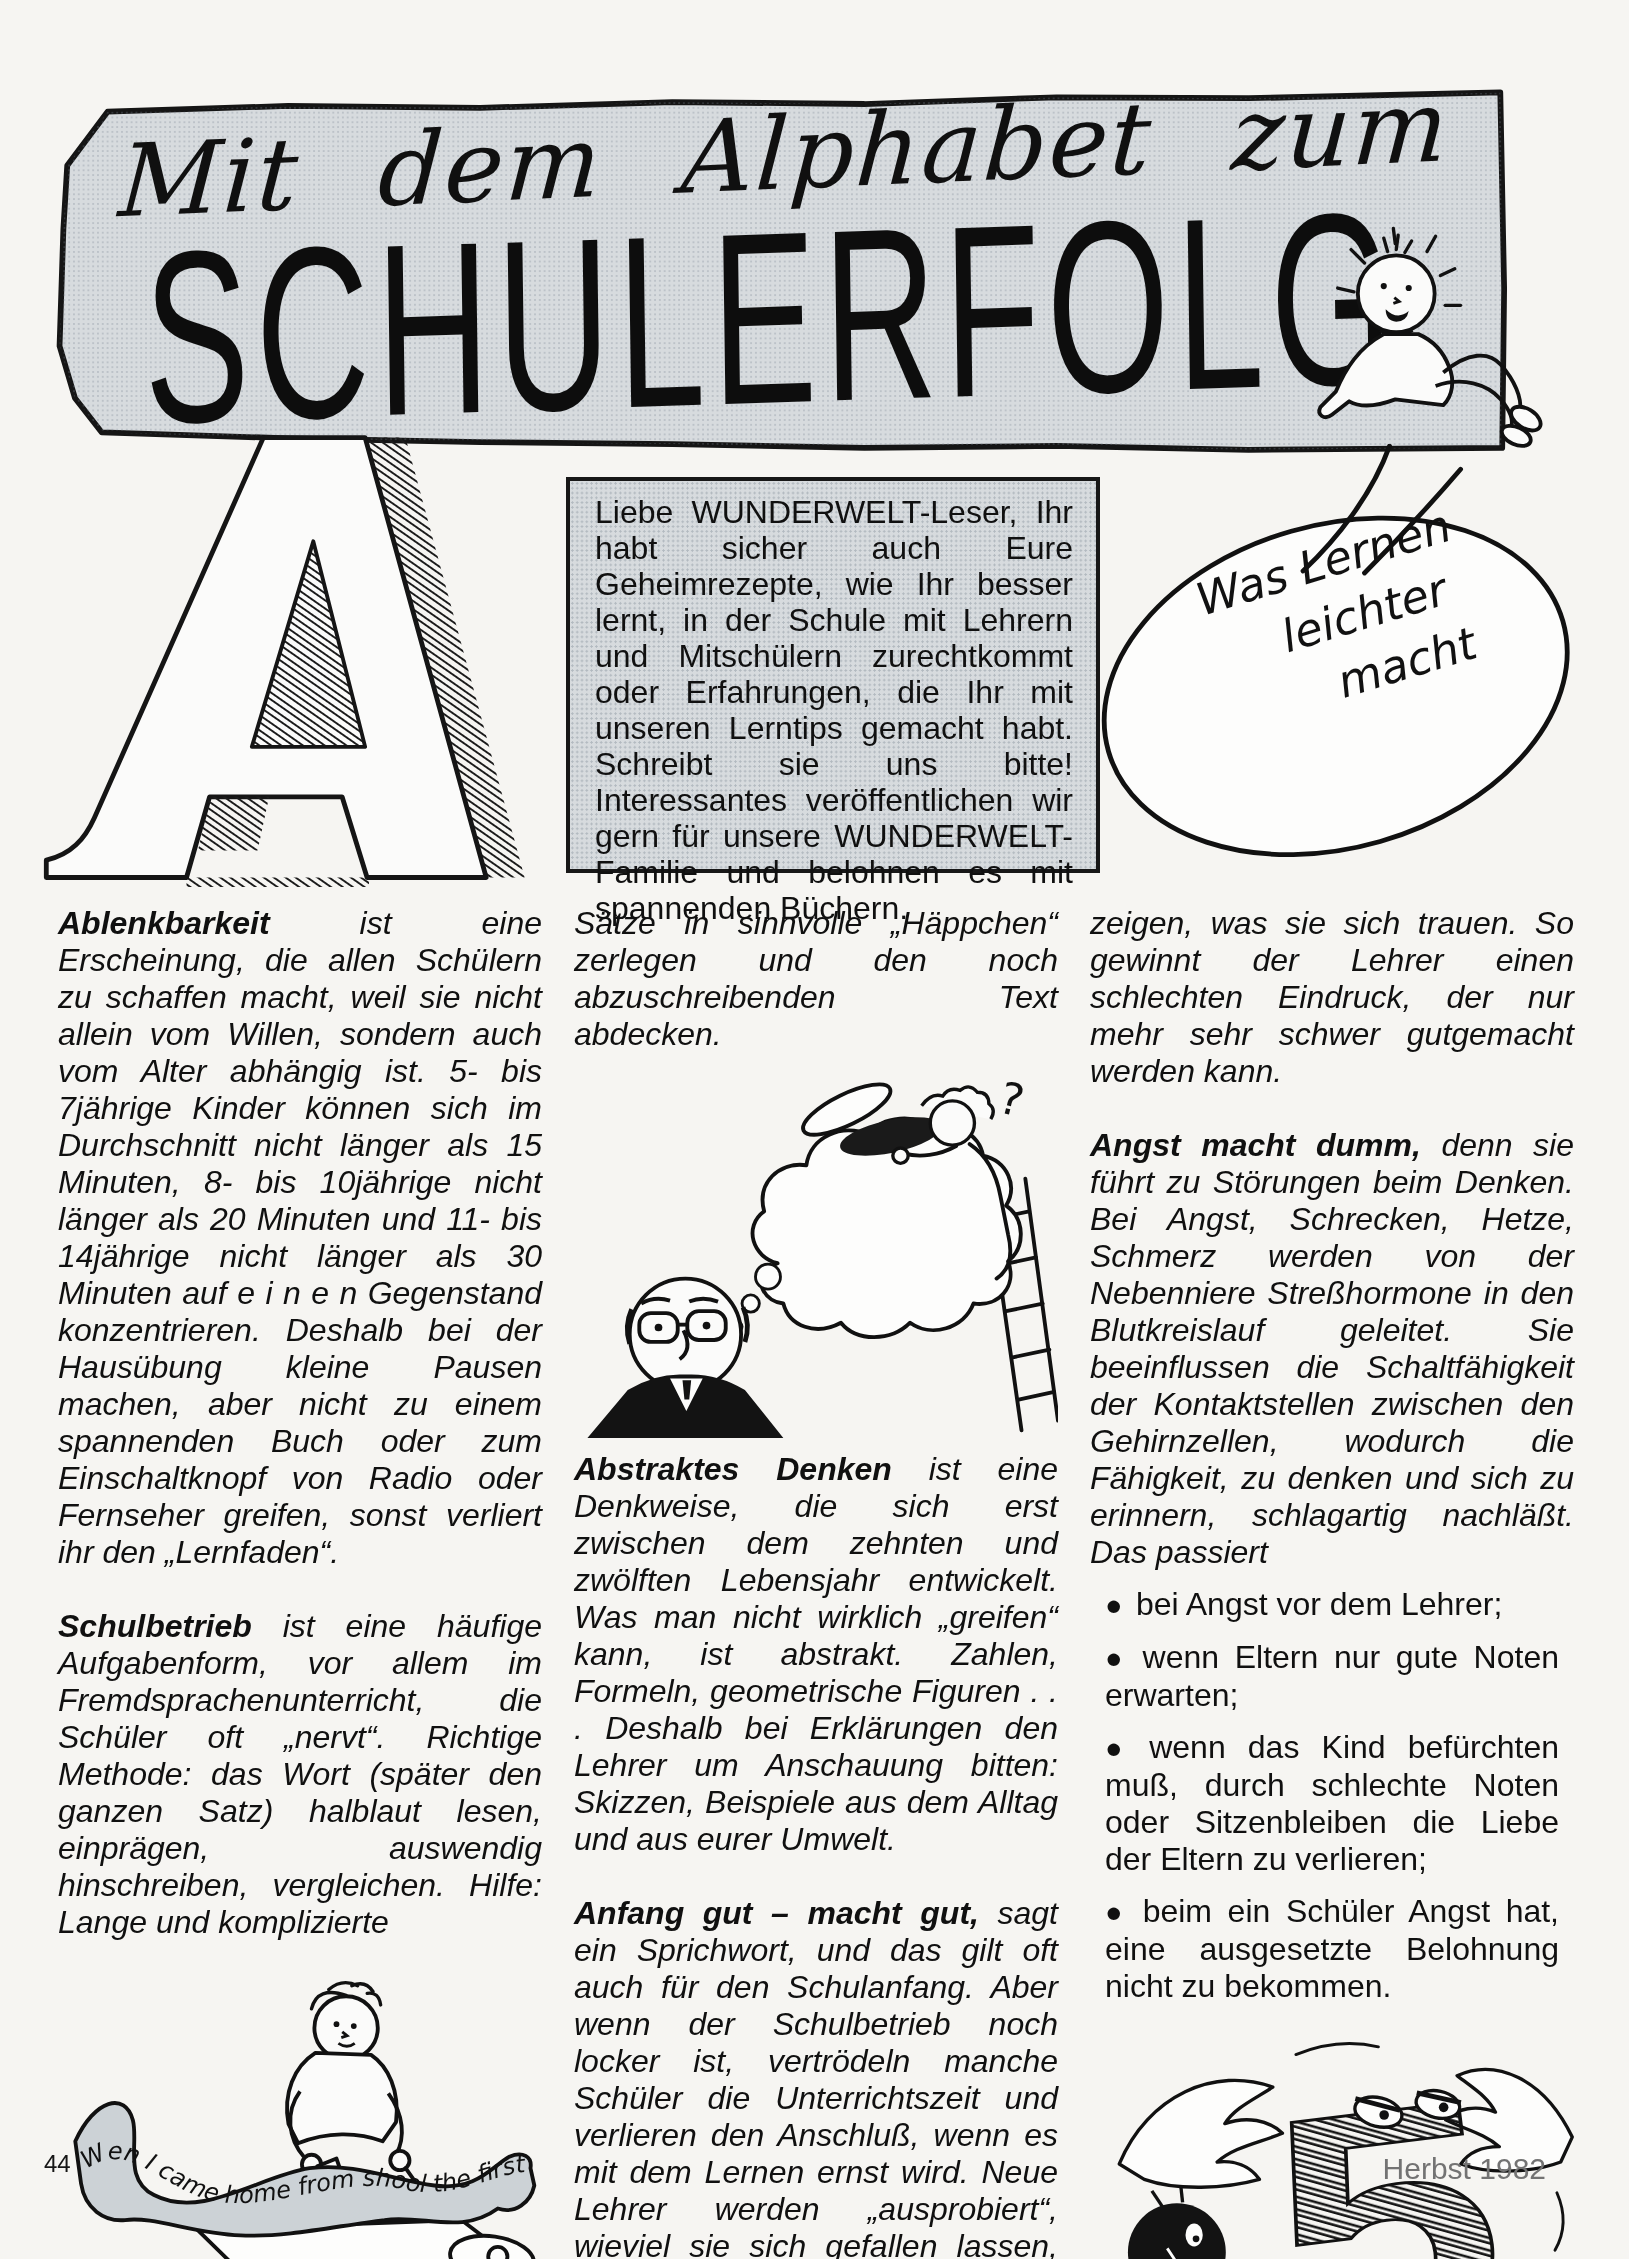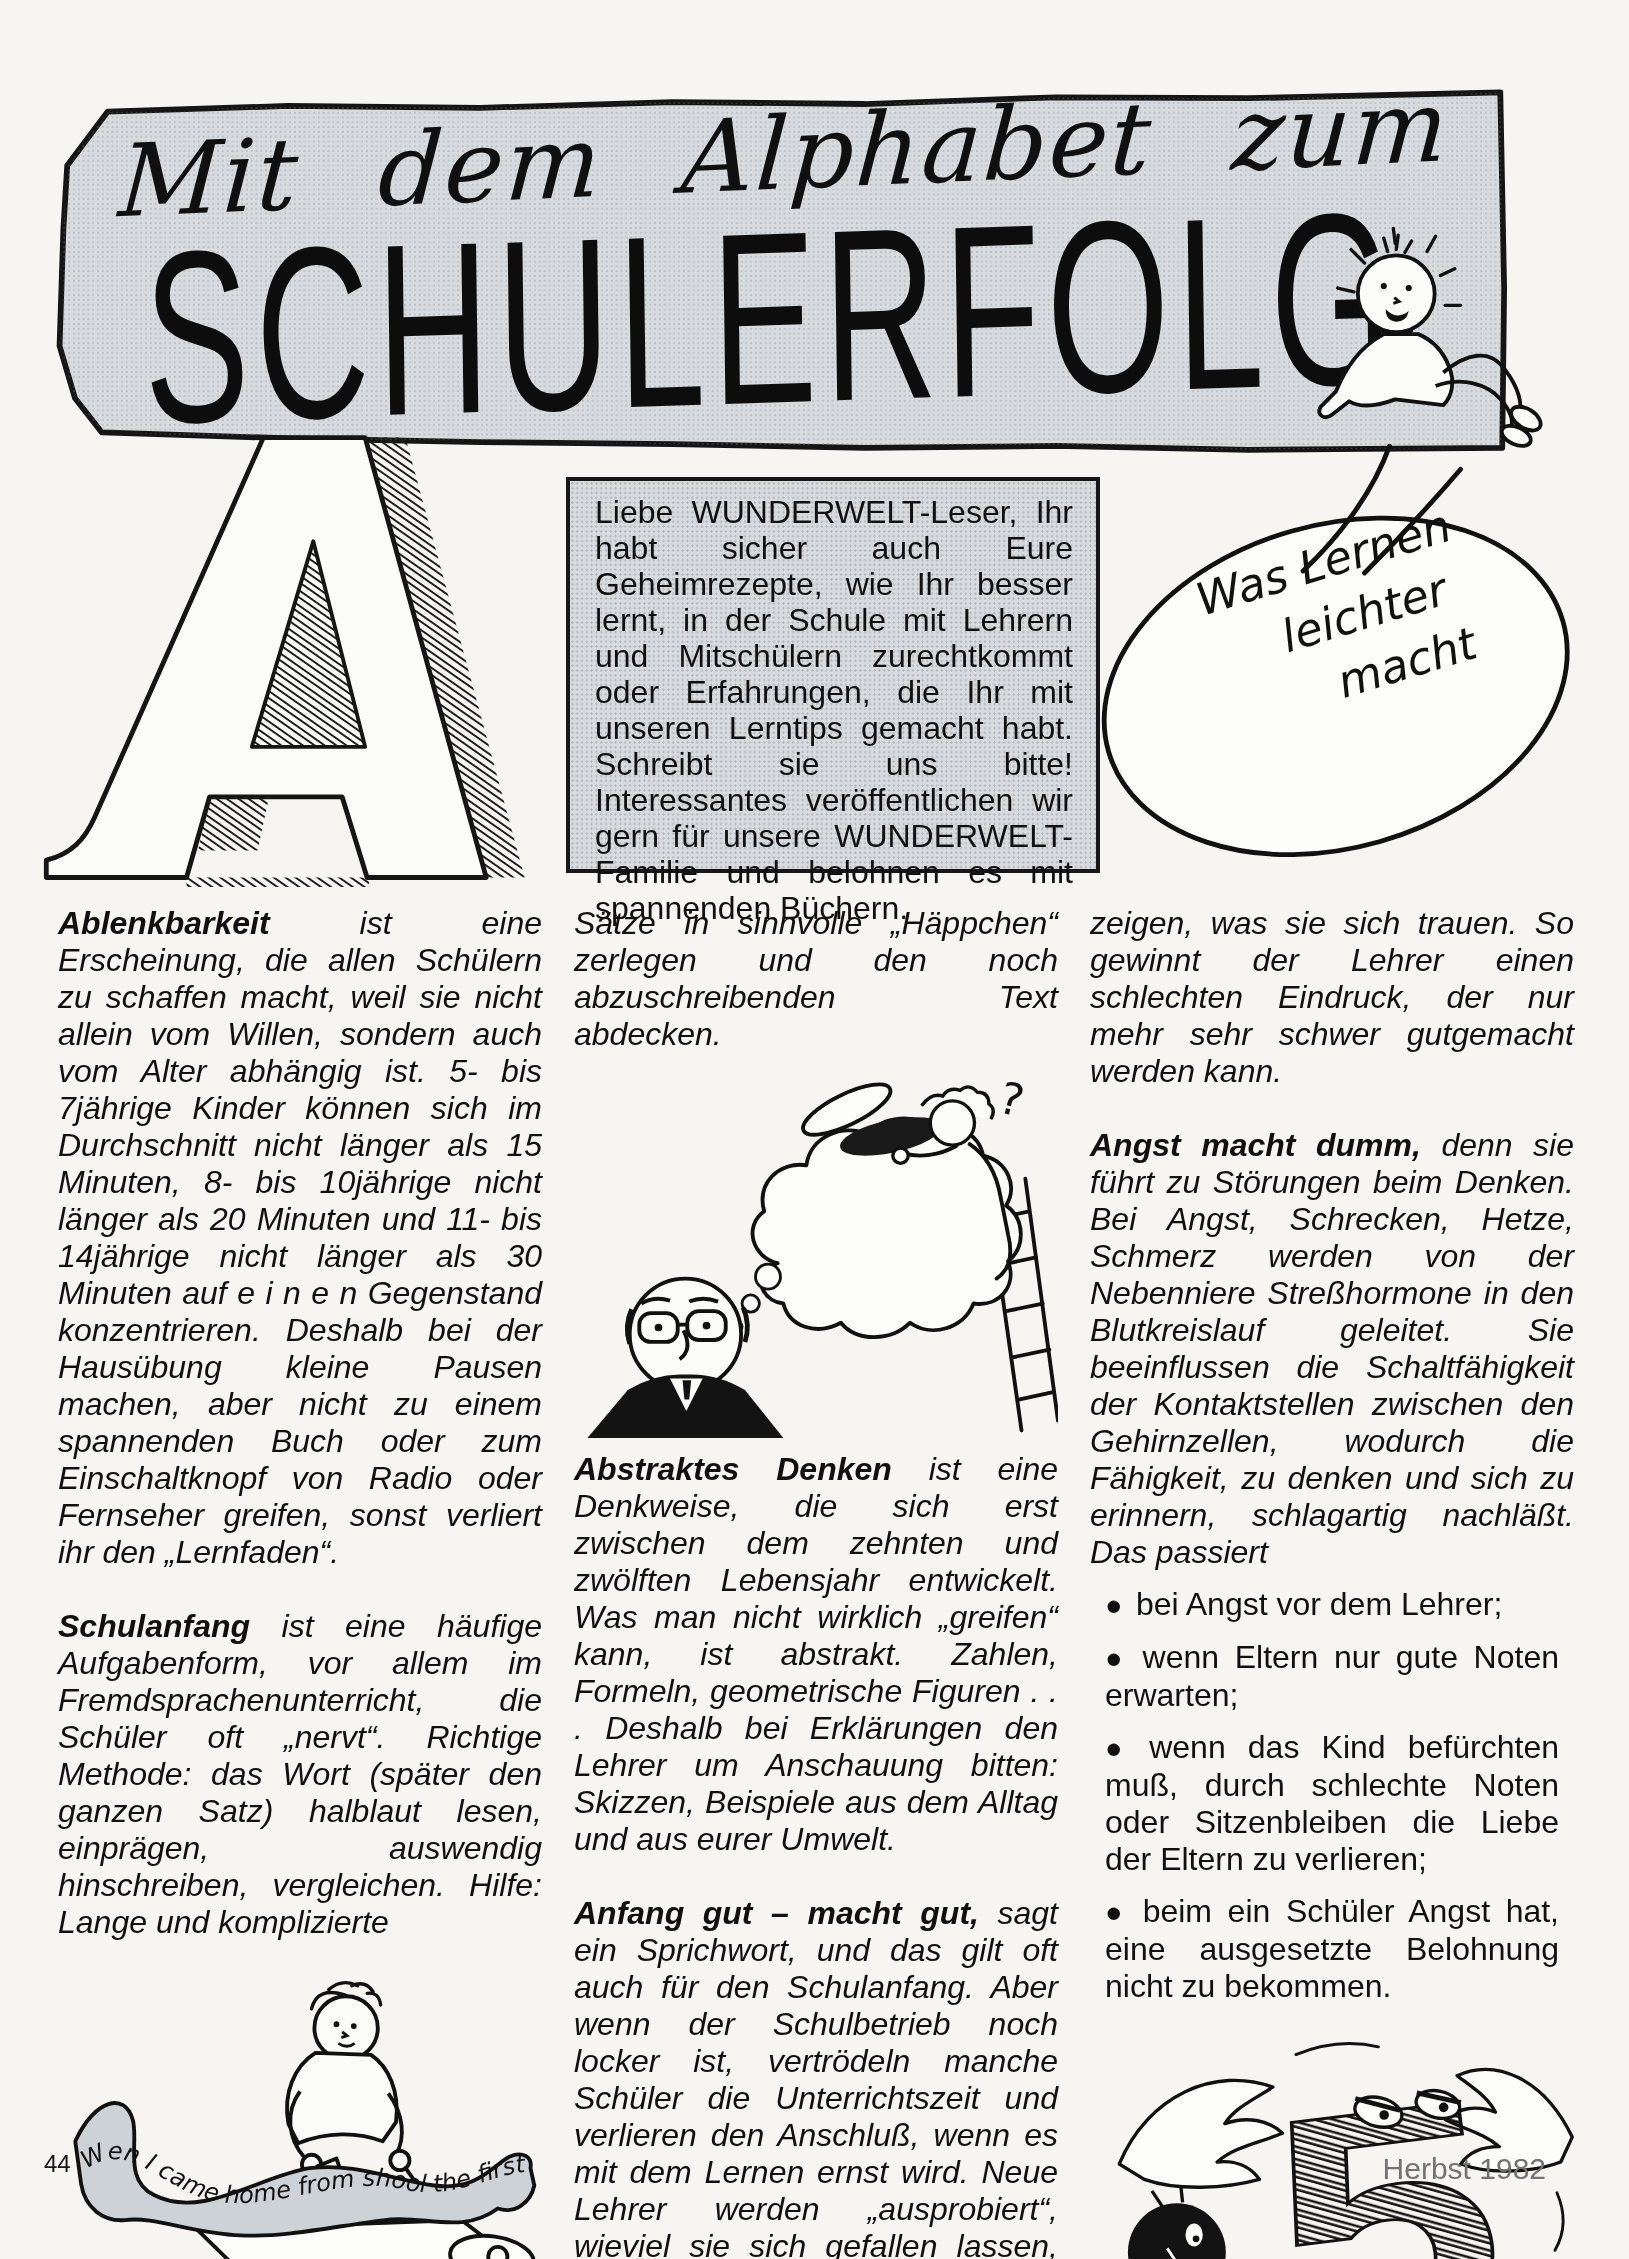--- a/index.html
+++ b/index.html
@@ -142,21 +142,21 @@
 </svg>
 
 <div class="intro-box">
   <p>Liebe WUNDERWELT-Leser, Ihr habt sicher auch Eure Geheimrezepte, wie Ihr besser lernt, in der Schule mit Lehrern und Mitschülern zurechtkommt oder Erfahrungen, die Ihr mit unseren Lerntips gemacht habt. Schreibt sie uns bitte! Interessantes veröffentlichen wir gern für unsere WUNDERWELT-Familie und belohnen es mit spannenden Büchern.</p>
 </div>
 
 <div class="cols">
 
   <div class="col">
     <p><b class="lead">Ablenkbarkeit</b><span> ist eine Erscheinung, die allen Schülern zu schaffen macht, weil sie nicht allein vom Willen, sondern auch vom Alter abhängig ist. 5- bis 7jährige Kinder können sich im Durchschnitt nicht länger als 15 Minuten, 8- bis 10jährige nicht länger als 20 Minuten und 11- bis 14jährige nicht länger als 30 Minuten auf e i n e n Gegenstand konzentrieren. Deshalb bei der Hausübung kleine Pausen machen, aber nicht zu einem spannenden Buch oder zum Einschaltknopf von Radio oder Fernseher greifen, sonst verliert ihr den „Lernfaden“.</span></p>
-    <p><b class="lead">Schulanfang</b><span> ist eine häufige Aufgabenform, vor allem im Fremdsprachenunterricht, die Schüler oft „nervt“. Richtige Methode: das Wort (später den ganzen Satz) halblaut lesen, einprägen, auswendig hinschreiben, vergleichen. Hilfe: Lange und komplizierte</span></p>
+    <p><b class="lead">Schulbetrieb</b><span> ist eine häufige Aufgabenform, vor allem im Fremdsprachenunterricht, die Schüler oft „nervt“. Richtige Methode: das Wort (später den ganzen Satz) halblaut lesen, einprägen, auswendig hinschreiben, vergleichen. Hilfe: Lange und komplizierte</span></p>
 
     <svg class="illu" width="484" height="317" viewBox="0 0 504 330" style="font-size:33.5px">
       <path d="M 145,262 L 420,252 L 478,296 L 190,306 Z" fill="#fdfdfc" stroke="#111" stroke-width="4" stroke-linejoin="round"></path>
       <ellipse cx="452" cy="292" rx="44" ry="23" transform="rotate(8 452 292)" fill="#fdfdfc" stroke="#111" stroke-width="4"></ellipse>
       <circle cx="458" cy="290" r="10" fill="#fdfdfc" stroke="#111" stroke-width="4"></circle>
       <path d="M 300,18 q -30,-10 -36,14 M 282,12 q 14,-12 30,-4 M 306,8 q 14,-6 22,6 M 322,16 q 12,-2 14,12" fill="none" stroke="#111" stroke-width="3.5" stroke-linecap="round"></path>
       <circle cx="300" cy="52" r="33" fill="#fbfbfa" stroke="#111" stroke-width="4"></circle>
       <circle cx="290" cy="48" r="3" fill="#111"></circle>
         <circle cx="308" cy="50" r="3" fill="#111"></circle>
       <path d="M 296,56 l 5,4 l -6,2 M 292,68 q 9,6 17,0" fill="none" stroke="#111" stroke-width="3"></path>

